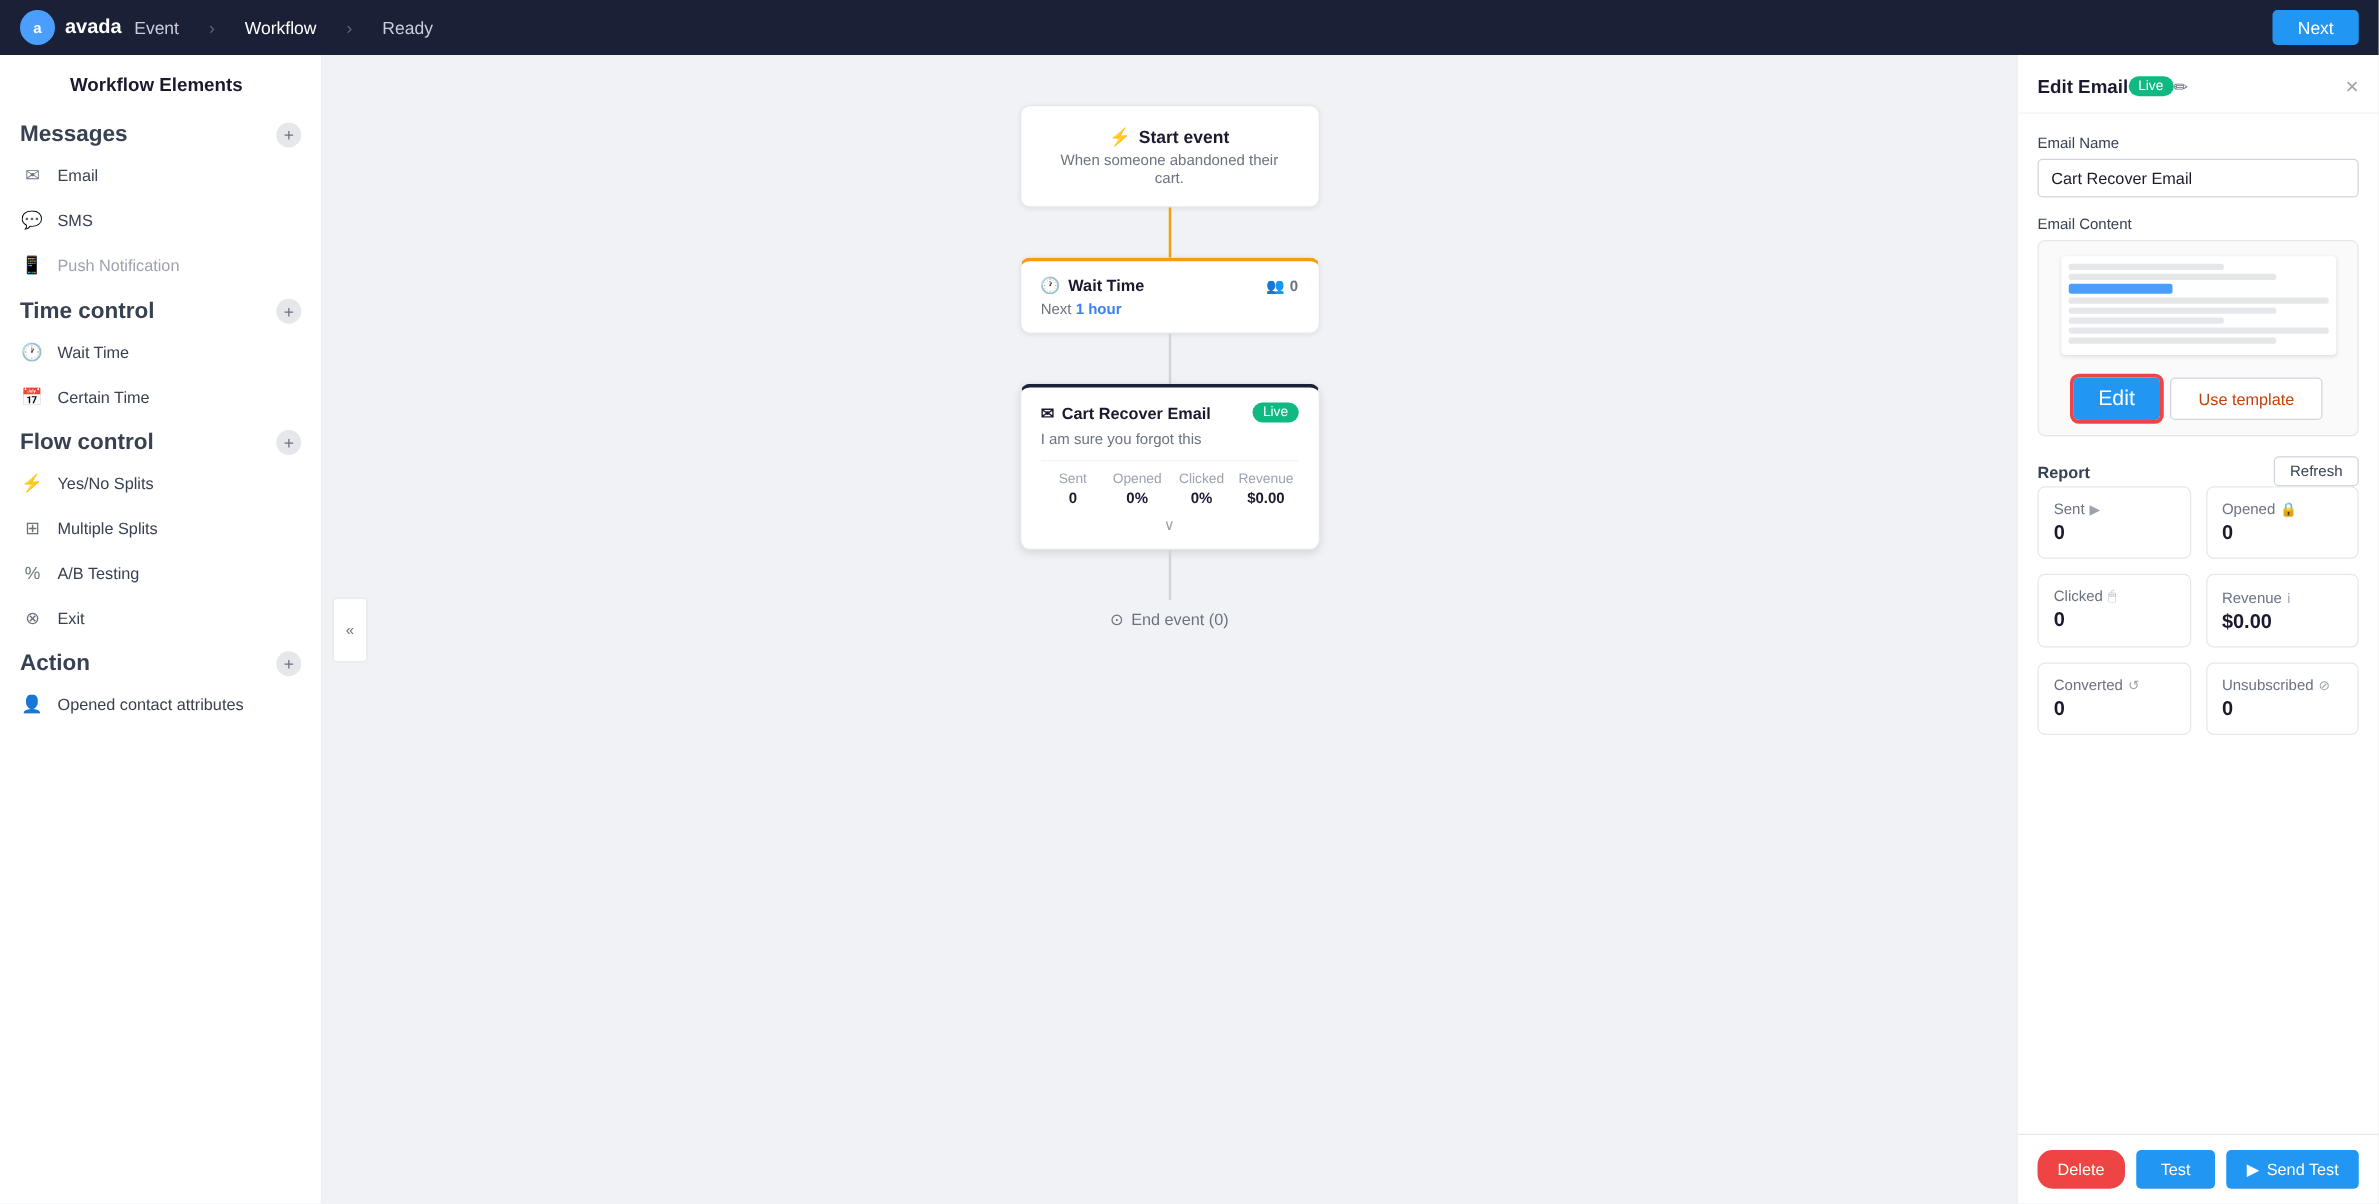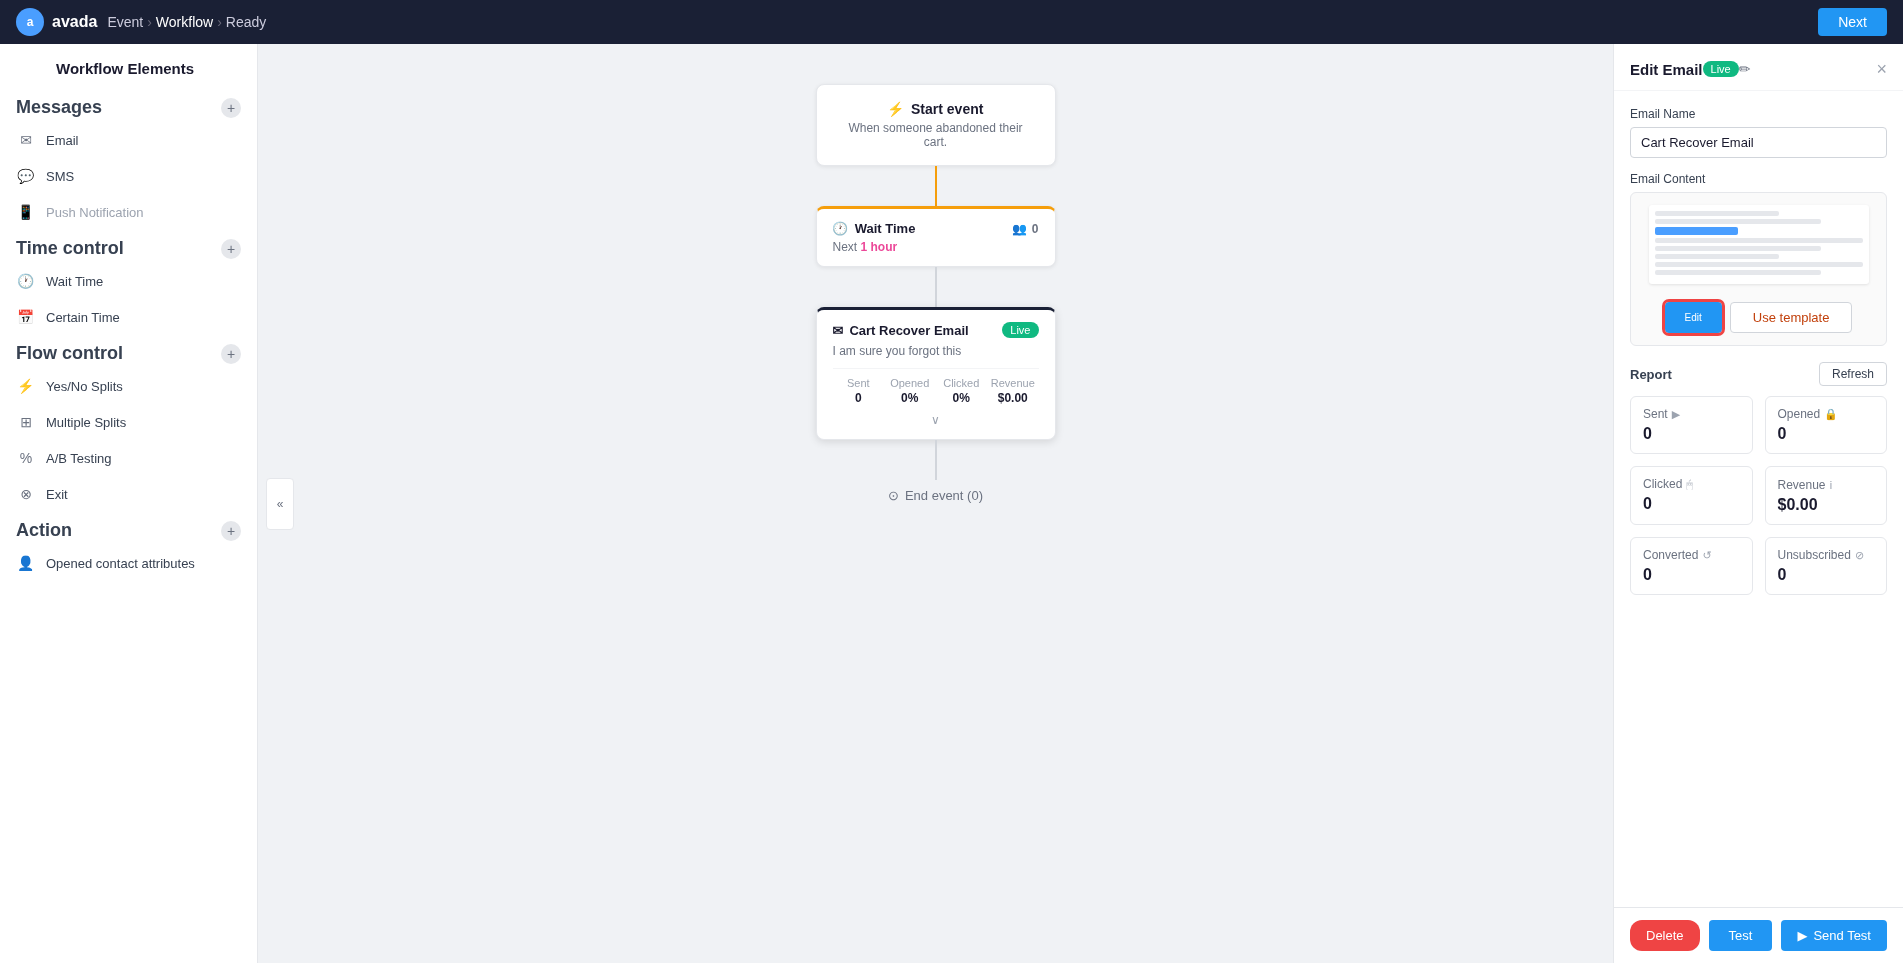--- a/index.html
+++ b/index.html
@@ -11,21 +11,21 @@
       height: 44px;
       display: flex;
       align-items: center;
       padding: 0 16px;
       flex-shrink: 0;
       justify-content: space-between;
     }
     .topnav-left { display: flex; align-items: center; gap: 10px; }
     .brand { display: flex; align-items: center; gap: 8px; color: white; font-weight: 700; font-size: 16px; }
     .brand-icon { width: 28px; height: 28px; background: #4a9eff; border-radius: 50%; display: flex; align-items: center; justify-content: center; color: white; font-size: 12px; font-weight: bold; }
-    .breadcrumb { display: flex; align-items: center; gap: 4px; color: #aab; font-size: 14px; }
+    .breadcrumb { display: flex; align-items: center; gap: 24px; color: #aab; font-size: 14px; }
     .breadcrumb-item { color: #ccd; }
     .breadcrumb-item.active { color: white; font-weight: 500; }
     .breadcrumb-sep { color: #667; }
     .next-btn {
       background: #2196f3;
       color: white;
       border: none;
       padding: 6px 20px;
       border-radius: 4px;
       font-size: 14px;
@@ -161,21 +161,21 @@
     }
     .node-wait-header {
       display: flex;
       align-items: center;
       justify-content: space-between;
       font-size: 13px;
       font-weight: 600;
       color: #1a1a2e;
     }
     .node-wait-sub { font-size: 12px; color: #6b7280; margin-top: 4px; }
-    .node-wait-sub strong { color: #ec4899; }
+    .node-wait-sub strong { color: #3b82f6; }
 
     .node-email {
       background: white;
       border: 1px solid #e5e7eb;
       border-top: 3px solid #1a2035;
       border-radius: 8px;
       padding: 12px 16px;
       width: 240px;
       box-shadow: 0 2px 8px rgba(0,0,0,0.12);
     }
@@ -287,41 +287,41 @@
       display: flex;
       gap: 8px;
       margin-top: 8px;
     }
     .btn-edit {
       background: #2196f3;
       color: white;
       border: none;
       padding: 7px 20px;
       border-radius: 4px;
-      font-size: 10px;
+      font-size: 17px;
       font-weight: 500;
       cursor: pointer;
       outline: 3px solid #ef4444;
     }
     .btn-template {
       background: white;
       color: #c2410c;
       border: 1px solid #d1d5db;
       padding: 7px 22px;
       border-radius: 4px;
       font-size: 13px;
       cursor: pointer;
     }
 
     .report-section { margin-top: 16px; }
     .report-header {
       display: flex;
       align-items: center;
       justify-content: space-between;
-      margin-bottom: 10px;
+      margin-bottom: 0;
     }
     .report-title { font-size: 13px; font-weight: 600; color: #374151; }
     .refresh-btn {
       border: 1px solid #d1d5db;
       background: white;
       padding: 4px 12px;
       border-radius: 4px;
       font-size: 12px;
       cursor: pointer;
       color: #374151;

